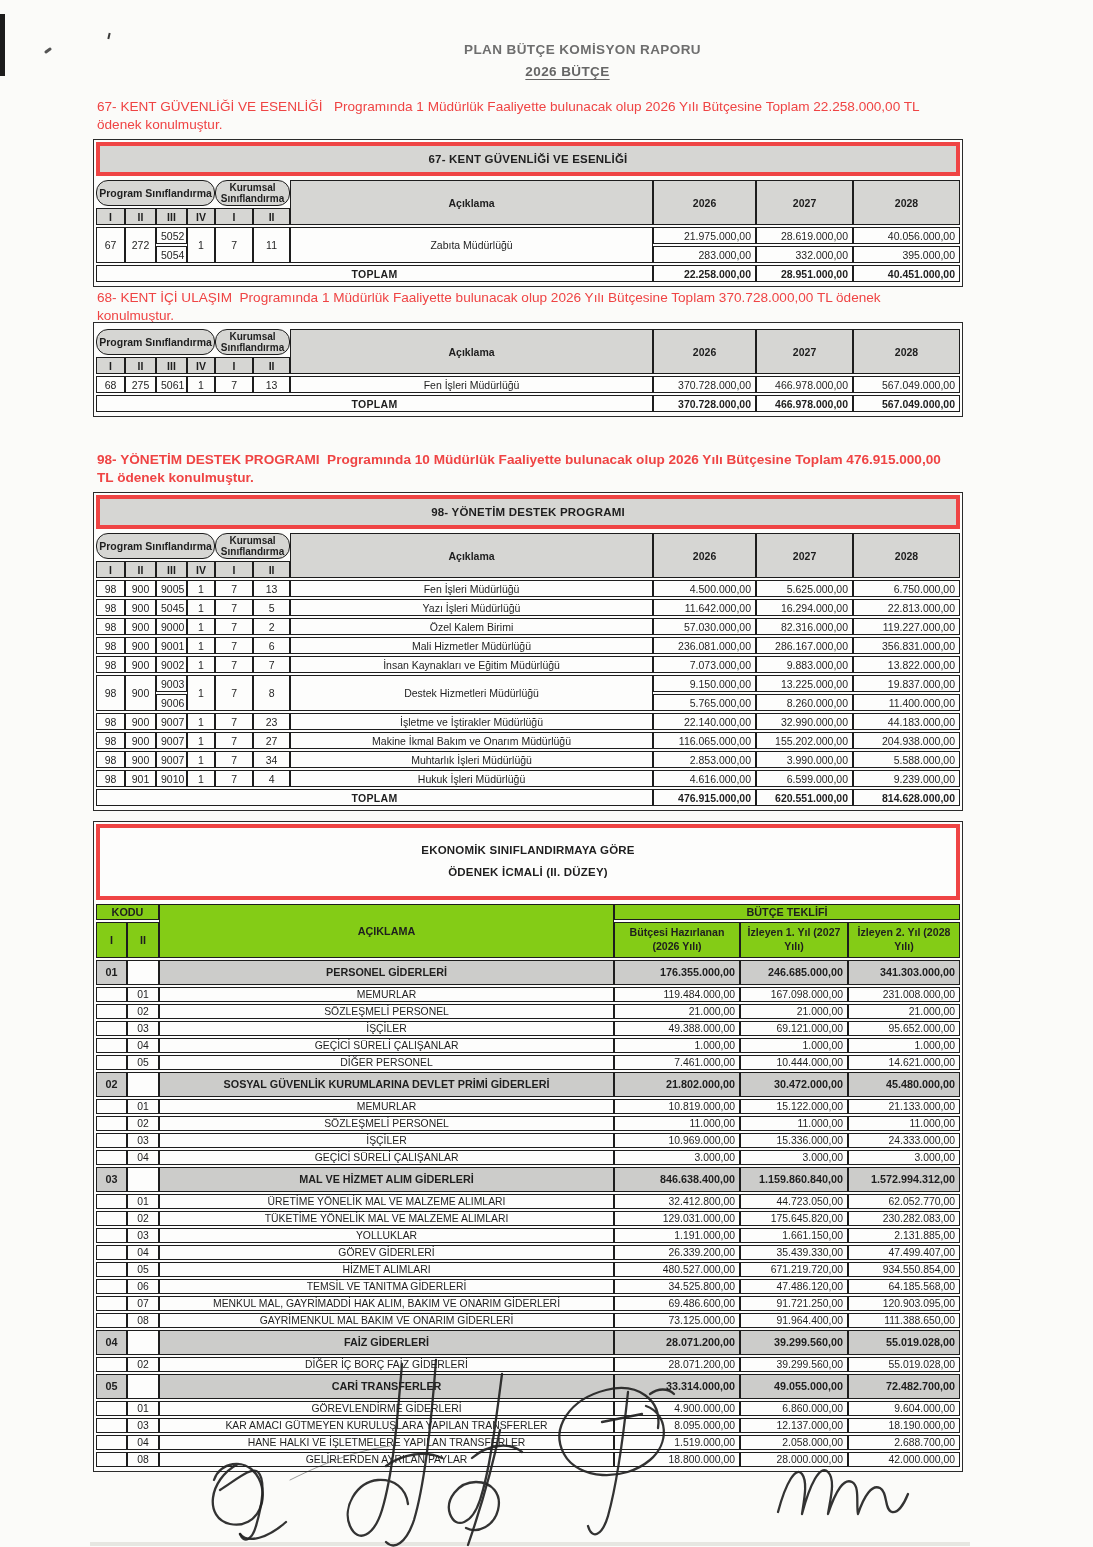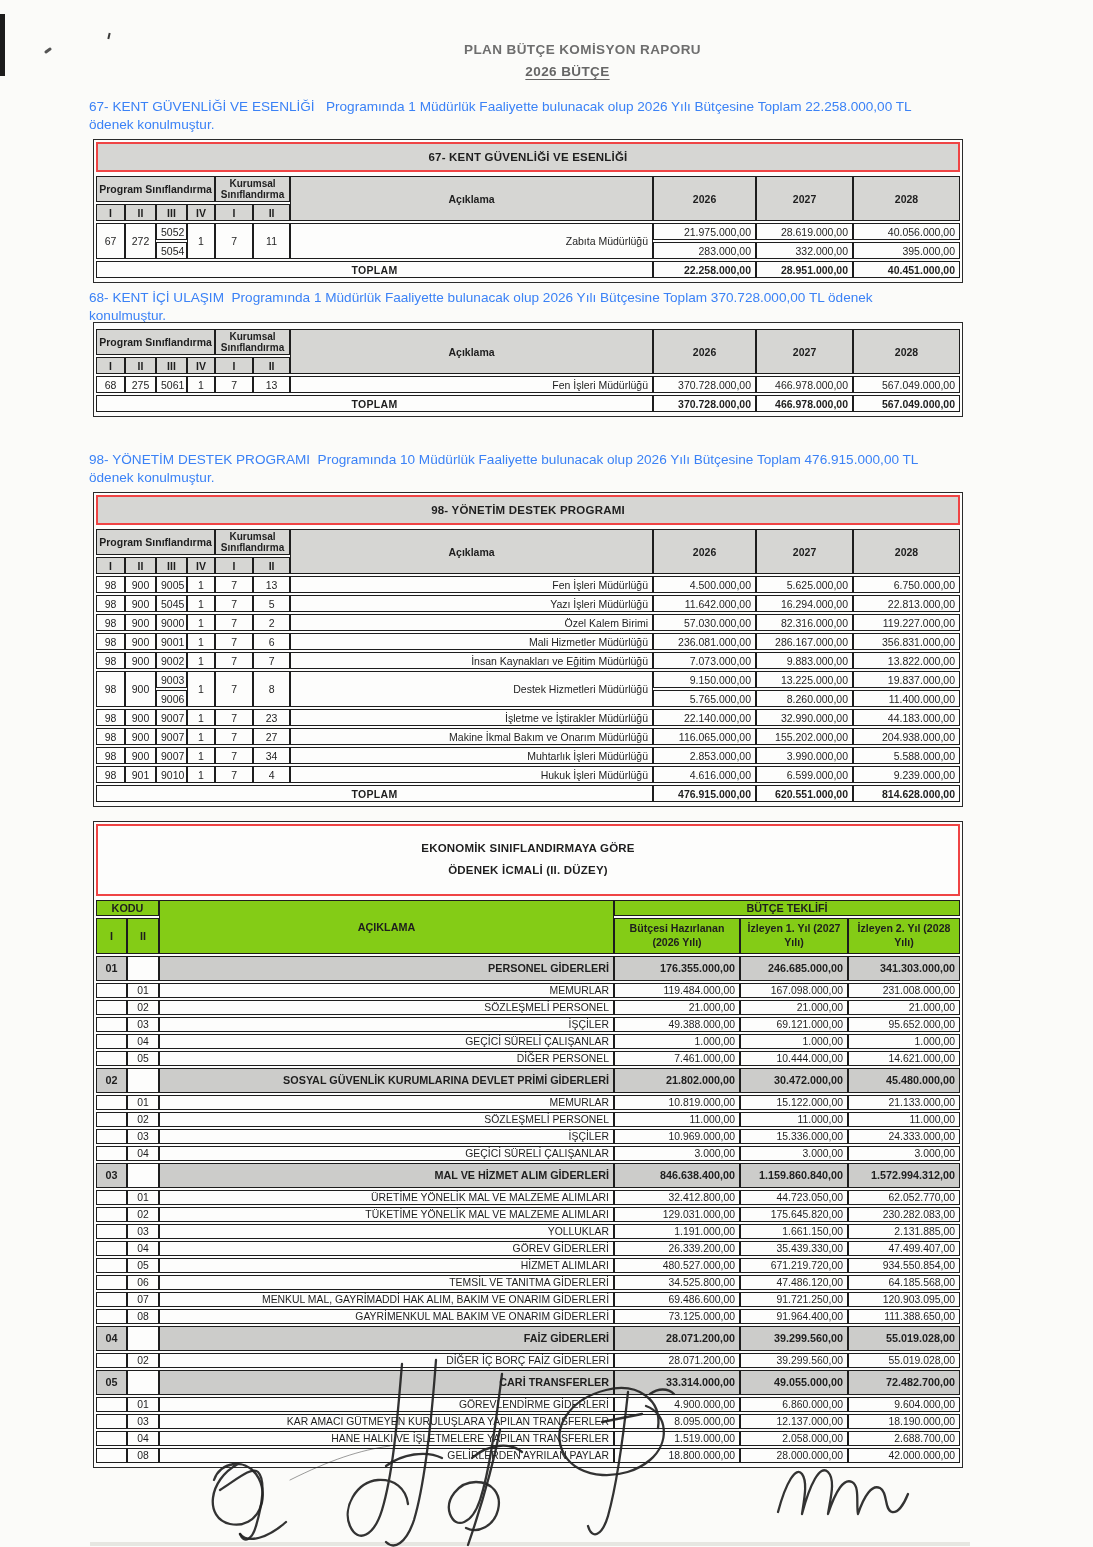--- a/index.html
+++ b/index.html
@@ -9,37 +9,37 @@
     font-family:"Liberation Sans","DejaVu Sans",sans-serif;
   }
   .abs{position:absolute;}
   
   .scan-title{top:42px;left:0;width:1093px;padding-left:72px;box-sizing:border-box;
     text-align:center;font-size:13.5px;font-weight:bold;color:#6e6e6e;letter-spacing:.4px;}
   .scan-subtitle{top:64px;left:0;width:1063px;padding-left:72px;box-sizing:border-box;
     text-align:center;font-size:13.5px;font-weight:bold;color:#666;letter-spacing:.4px;
     text-decoration:underline;text-underline-offset:3px;}
   
-  .para{left:89px;width:856px;font-size:13.6px;line-height:1.32;color:#3b82f6;}
+  .para{left:97px;width:856px;font-size:13.6px;line-height:1.32;color:#ef4444;}
   
   .tblwrap{left:93px;width:864px;border:1px solid #2b2b2b;padding:2px;background:#fdfdfc;box-sizing:content-box;}
-  .band{border:2px solid #ef4444;background:#d6d6d3;text-align:center;font-weight:bold;
+  .band{border:4px solid #ef4444;background:#d6d6d3;text-align:center;font-weight:bold;
     font-size:11.5px;padding:7px 0;letter-spacing:.2px;}
   .band.white{background:#fdfdfc;line-height:1.9;padding:12px 0;}
   table{width:100%;border-collapse:separate;border-spacing:0 2px;margin-top:2px;table-layout:fixed;}
   th,td{border:1.5px solid #1d1d1d;overflow:hidden;white-space:nowrap;box-sizing:border-box;}
   th{font-size:10.5px;padding:1px 2px;}
   td{font-size:10.5px;padding:1px 4px;}
   .prog th{background:#d6d6d3;}
-  .prog .group-hdr{font-size:10.5px;}
+  .prog .group-hdr{font-size:10.5px;border-radius:12px;}
   .prog .group-hdr.small{font-size:10px;line-height:1.1;white-space:normal;margin-top:45px;}
   .prog thead tr:nth-child(2) th{height:17px;}
   .prog td{height:17px;}
   td.code{text-align:center;}
-  td.desc{text-align:right;margin-top:44px;}
+  td.desc{text-align:center;margin-top:44px;}
   td.num{text-align:right;}
   tfoot td{font-weight:bold;height:18px;}
   td.toplam-label{text-align:center;letter-spacing:.3px;}
   
   .eco th{background:#84cc16;font-size:10.8px;}
   .eco thead .yrhdr{white-space:normal;line-height:1.25;height:36px;font-size:10.6px;}
   .eco td{height:14px;font-size:10.4px;}
   .eco tr.sect td{background:#ccccca;font-weight:bold;height:25px;font-size:10.8px;}
   .eco tr.sect td:nth-child(2){background:#fdfdfc;}
   
@@ -178,21 +178,21 @@
       <tr>
         <td colspan="7" class="toplam-label">TOPLAM</td>
         <td class="num">370.728.000,00</td>
         <td class="num">466.978.000,00</td>
         <td class="num">567.049.000,00</td>
       </tr>
     </tfoot>
   </table>
 </div>
 
-<div class="abs para" style="top:451px;">98- YÖNETİM DESTEK PROGRAMI&nbsp; Programında 10 Müdürlük Faaliyette bulunacak olup 2026 Yılı Bütçesine Toplam 476.915.000,00 TL ödenek konulmuştur.</div>
+<div class="abs para" style="top:451px;font-weight:bold;">98- YÖNETİM DESTEK PROGRAMI&nbsp; Programında 10 Müdürlük Faaliyette bulunacak olup 2026 Yılı Bütçesine Toplam 476.915.000,00 TL ödenek konulmuştur.</div>
 <div class="abs tblwrap" style="top:492px;">
   <div class="band">98- YÖNETİM DESTEK PROGRAMI</div>
   <table class="prog">
     <colgroup>
         <col style="width:29px">
         <col style="width:31px">
         <col style="width:31px">
         <col style="width:28px">
         <col style="width:38px">
         <col style="width:37px">

